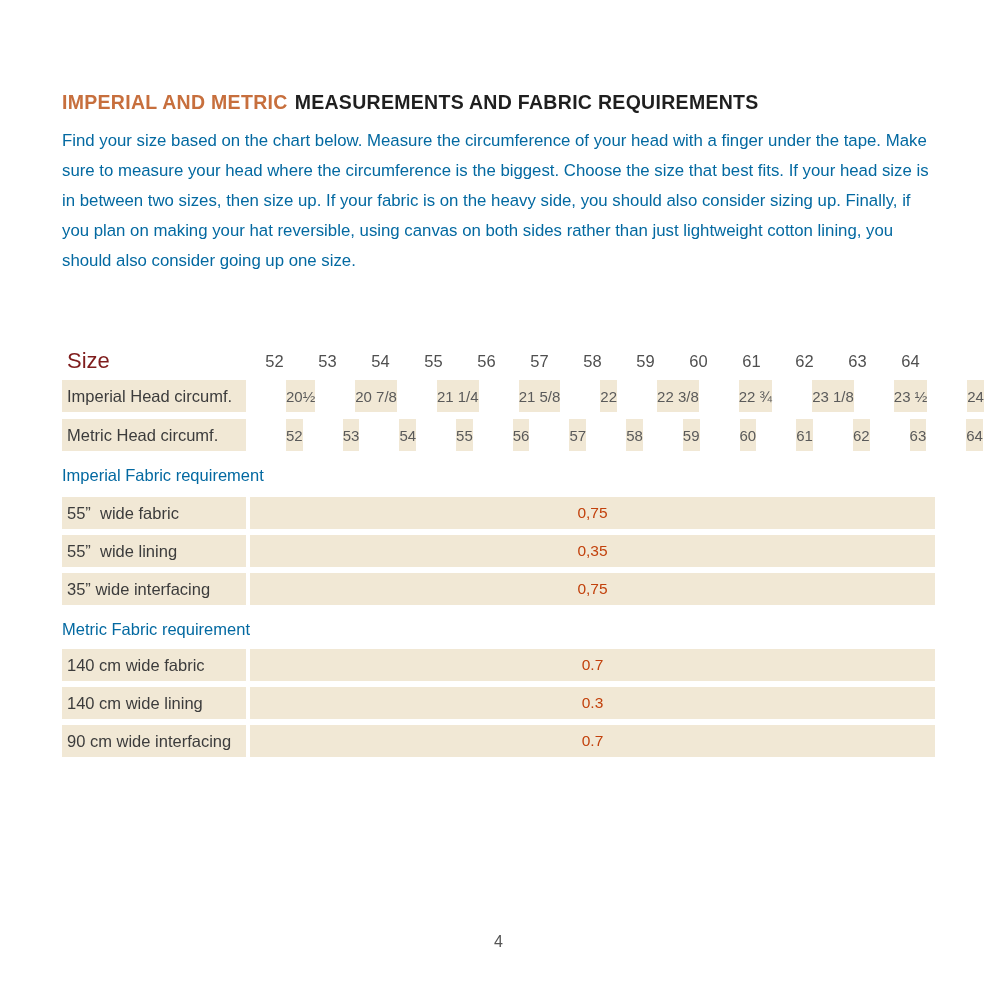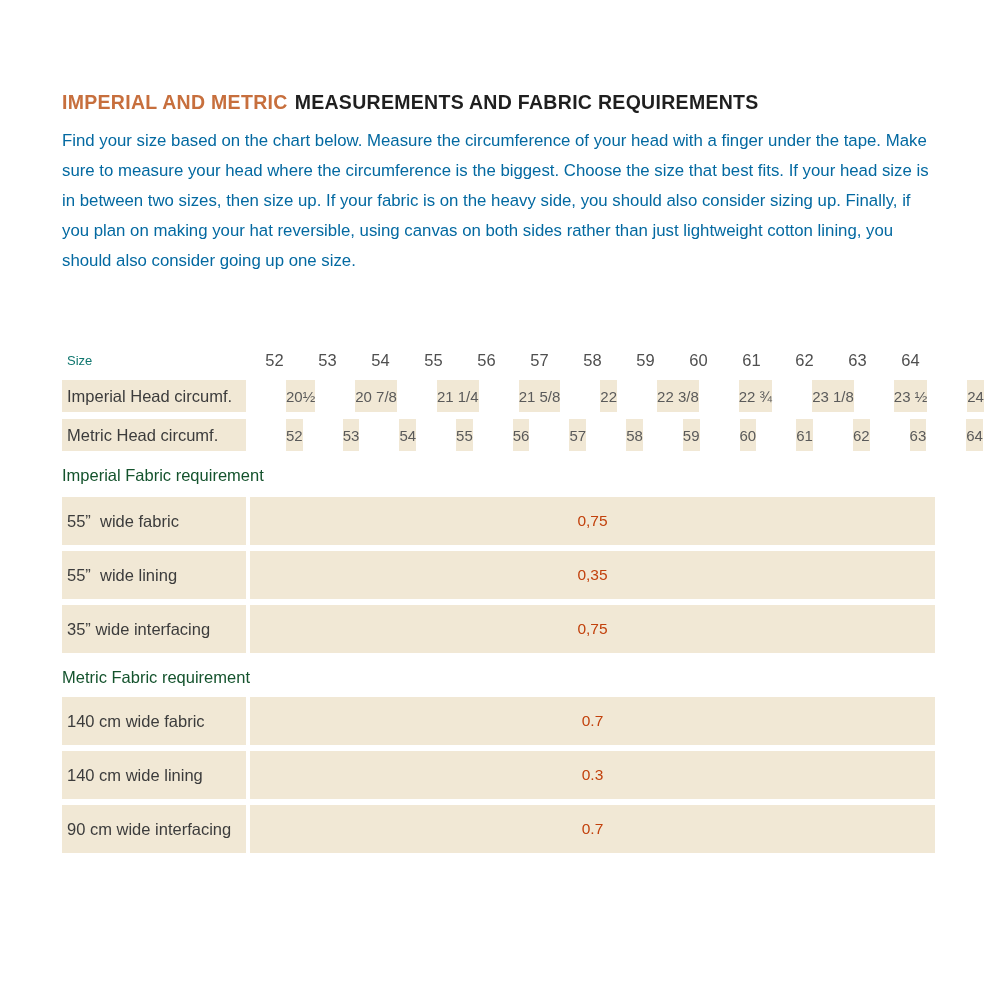--- a/index.html
+++ b/index.html
@@ -57,32 +57,32 @@
     white-space: pre-wrap;
   }
   .cell.num {
     justify-content: center;
     font-size: 15px;
     white-space: nowrap;
   }
   .size-row { height: 24px; margin-bottom: 8px; }
   .size-row .cell { background: transparent; }
   .size-row .cell.num { font-size: 16.5px; color: #4f4f4f; }
-  .size-row .cell.label { font-size: 13px; color: #0f766e; }
+  .size-row .cell.label { font-size: 22px; color: #7f1d1d; }
   .head-row { height: 32px; margin-bottom: 7px; gap: 40px; }
   .head-row:last-of-type { margin-bottom: 0; }
   .section-heading {
     font-size: 16.5px;
-    color: #14532d;
+    color: #0369a1;
     line-height: 24px;
     margin-top: 12px;
   }
   .section-heading.imperial { margin-bottom: 10px; }
   .section-heading.metric { margin-bottom: 8px; }
-  .fabric-row { height: 48px; margin-bottom: 6px; }
+  .fabric-row { height: 32px; margin-bottom: 6px; }
   .fabric-row .cell.value {
     justify-content: center;
     font-size: 15.5px;
     color: #c2410c;
   }
   .page-number {
     margin-top: 176px;
     text-align: center;
     font-size: 16px;
     color: #555555;

